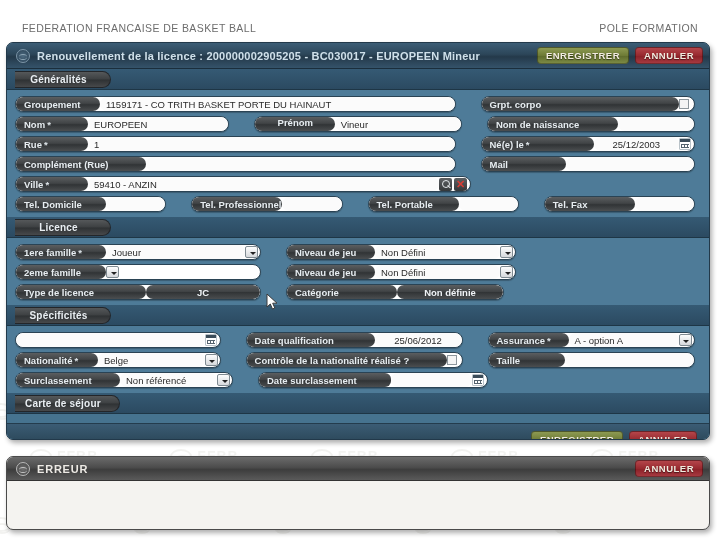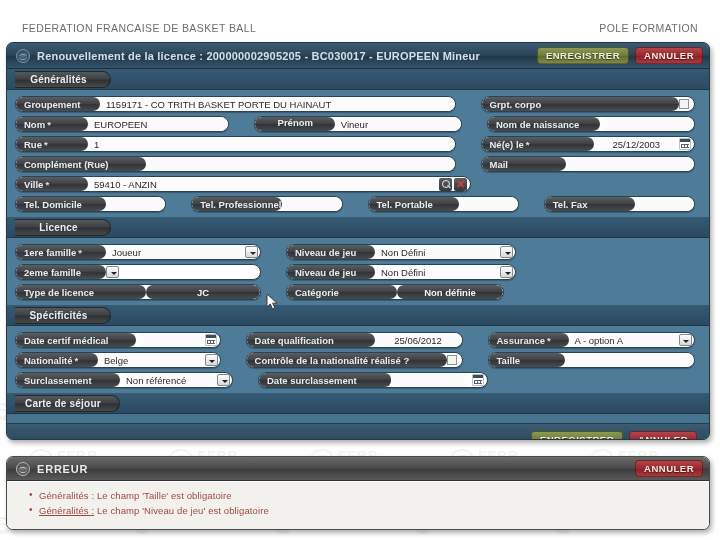--- a/index.html
+++ b/index.html
@@ -127,21 +127,21 @@
   
   .w-grp    { width:456px; }
   .w-grp .lbl { width:84px; }
   .w-corpo  { width:222px; }
   .w-corpo .lbl { flex:1 1 auto; }
   .w-nom    { width:228px; }
   .w-nom .lbl { width:72px; }
   .w-pre    { width:222px; }
   .w-pre .lbl { width:80px;flex-direction:column; }
   .w-nais   { width:222px; }
-  .w-nais .lbl { width:112px; }
+  .w-nais .lbl { width:130px; }
   .w-rue    { width:456px; }
   .w-rue .lbl { width:72px; }
   .w-ne     { width:222px; }
   .w-ne .lbl { width:112px; }
   .w-cpl    { width:456px; }
   .w-cpl .lbl { width:130px; }
   .w-mail   { width:222px; }
   .w-mail .lbl { width:84px;text-align:right; }
   .w-ville  { width:456px; }
   .w-ville .lbl { width:72px; }
@@ -504,21 +504,20 @@
       </div>
     </div>
 
     <div class="tabstrip">
       <div class="tab">Spécificités</div>
     </div>
 
     <div class="panel">
       <div class="row">
         <div class="field w-dcm">
-          <span class="lbl">Date certif médical</span>
           <span class="val center"></span>
           <span class="cal"></span>
         </div>
         <div class="field w-dq">
           <span class="lbl">Date qualification</span>
           <span class="val center">25/06/2012</span>
         </div>
         <div class="field w-ass">
           <span class="lbl">
               <span>Assurance</span>
@@ -577,23 +576,13 @@
 <svg class="cursor" width="13" height="18" viewBox="0 0 13 18">
   <path d="M1,1 L1,14 L4.3,11 L6.5,16 L8.8,15 L6.7,10.2 L11,10.2 Z" fill="#ffffff" stroke="#3a3a3a" stroke-width="1"></path>
 </svg>
 
 <div class="errwin">
   <div class="errhead">
     <span class="tb-logo"></span>
     <span class="errtitle">ERREUR</span>
     <div class="btn btn-cancel">ANNULER</div>
   </div>
-  <div class="errbody">
-    <ul class="errlist">
-      <li>
-        <span>Généralités :</span><span> Le champ 'Taille' est obligatoire</span>
-      </li>
-      <li>
-        <span class="lnk">Généralités :</span><span> Le champ 'Niveau de jeu' est obligatoire</span>
-      </li>
-    </ul>
-  </div>
 </div>
 
 </body></html>

